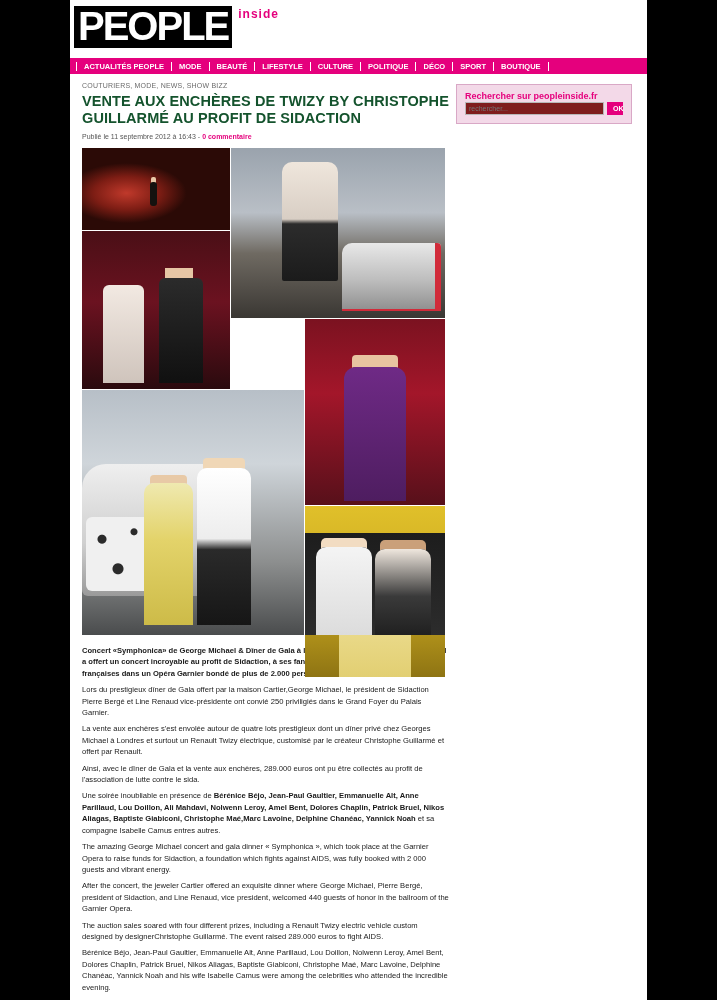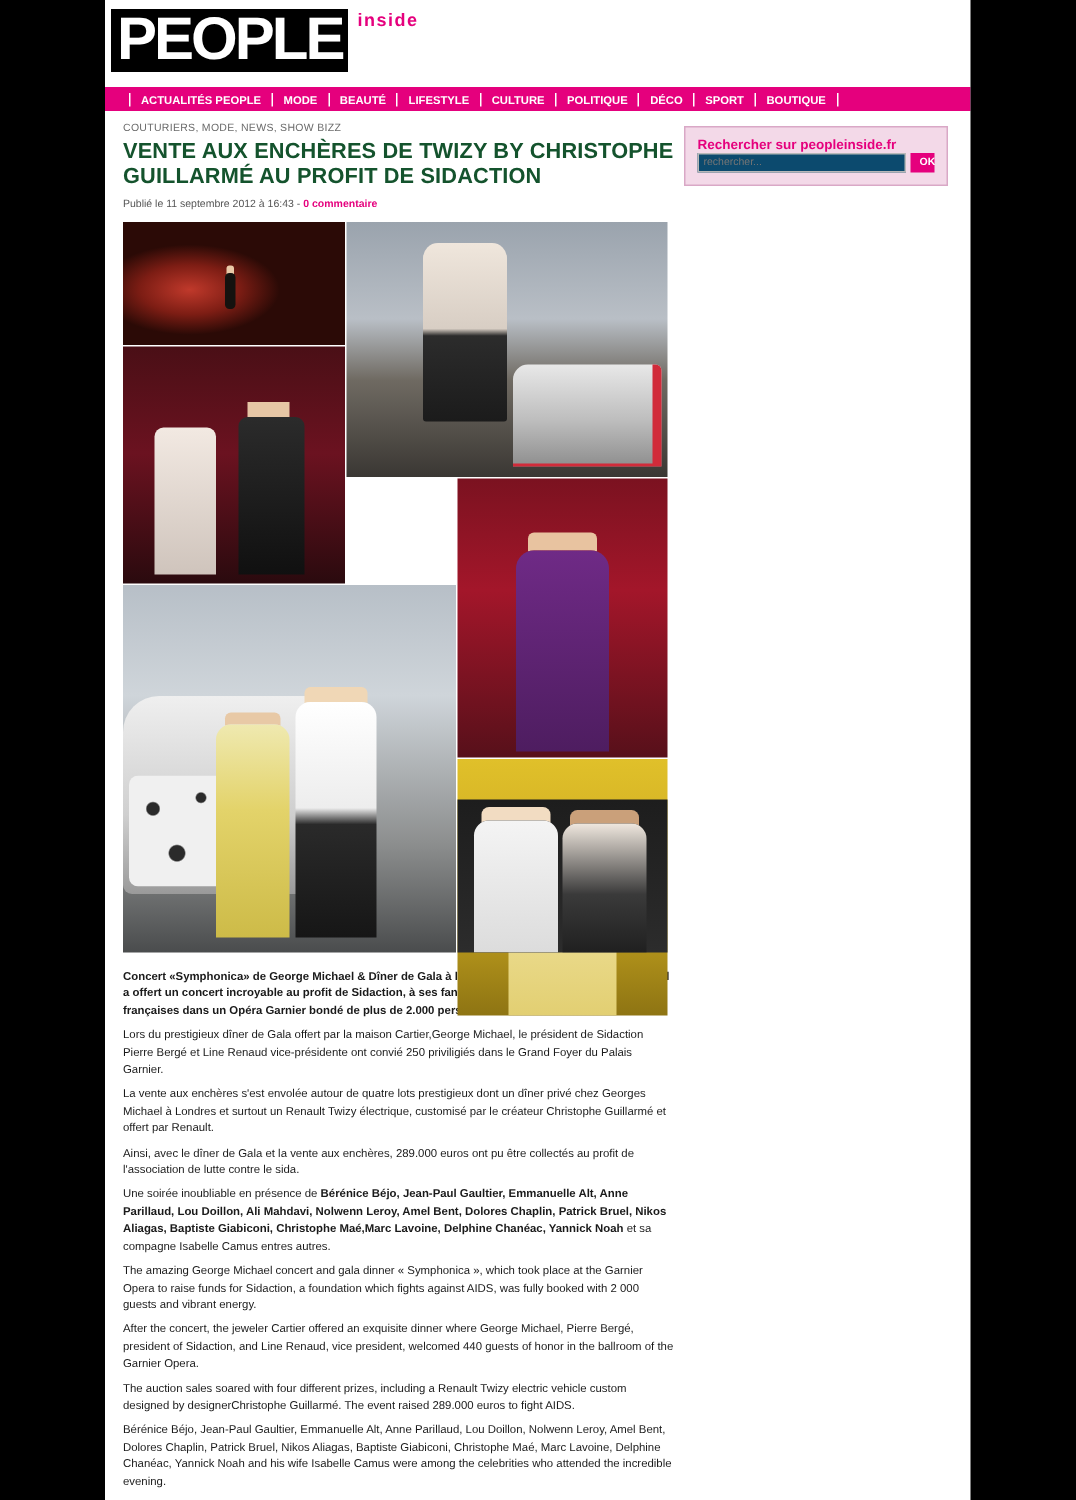--- a/index.html
+++ b/index.html
@@ -76,21 +76,21 @@
     height: 44px;
     position: relative;
   }
 
   
   .navbar {
     background: #e5007d;
     height: 16px;
     display: flex;
     align-items: center;
-    padding-left: 16px;
+    padding-left: 6px;
     gap: 0;
   }
   .navbar a {
     color: #ffffff;
     font-size: 7.5px;
     font-weight: bold;
     text-decoration: none;
     padding: 0 7px;
     border-right: 1px solid #ffffff;
     line-height: 9px;
@@ -149,21 +149,21 @@
     color: #e5007d;
     font-size: 9px;
     font-weight: bold;
     margin-bottom: 1px;
   }
   .search-row { display: flex; align-items: center; }
   .search-input {
     flex: 1;
     height: 13px;
     border: 1px solid #b8b8b8;
-    background: #0c4a6e;
+    background: #7f1d1d;
     font-size: 7px;
     color: #9a9a9a;
     padding: 0 3px;
     font-family: "Liberation Sans", sans-serif;
   }
   .search-ok {
     margin-left: 3px;
     background: #e5007d;
     color: #fff;
     font-size: 7px;

